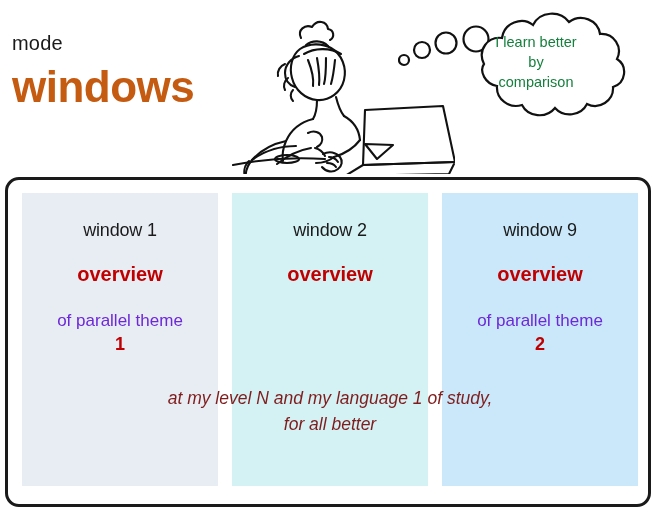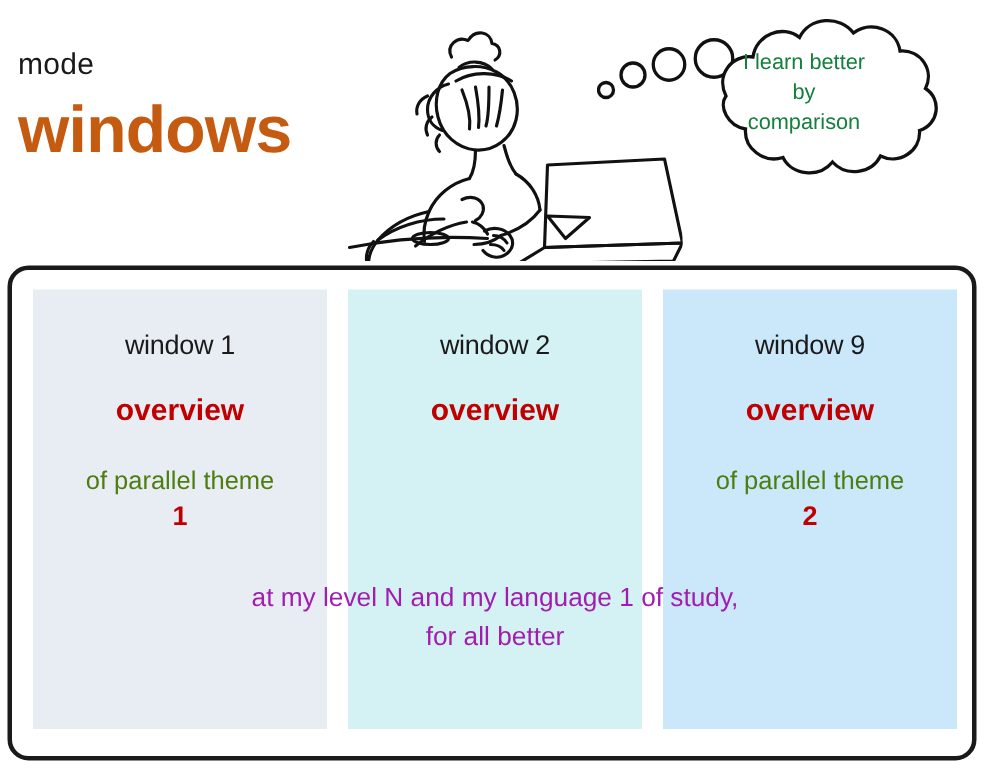--- a/index.html
+++ b/index.html
@@ -107,43 +107,44 @@
   .panel-overview {
     display: block;
     font-size: 20px;
     font-weight: bold;
     color: #C00000;
     margin-bottom: 24px;
   }
   .panel-desc {
     display: block;
     font-size: 17px;
-    color: #4d7c0f;
+    color: #6d28d9;
     line-height: 22px;
     padding: 0 4px;
   }
   .panel-num {
     display: block;
     font-size: 18px;
     font-weight: bold;
     color: #C00000;
     line-height: 24px;
   }
 
   
   #caption {
     position: absolute;
     left: 14px;
     top: 205px;
     width: 616px;
     text-align: center;
     font-size: 17.5px;
     line-height: 26px;
-    color: #a21caf;
+    color: #7f1d1d;
     pointer-events: none;
+    font-style: italic;
   }
 </style>
 </head>
 <body>
 
 <div id="header">
 
   <div id="mode-label">mode</div>
   <div id="mode-value">windows</div>
 

